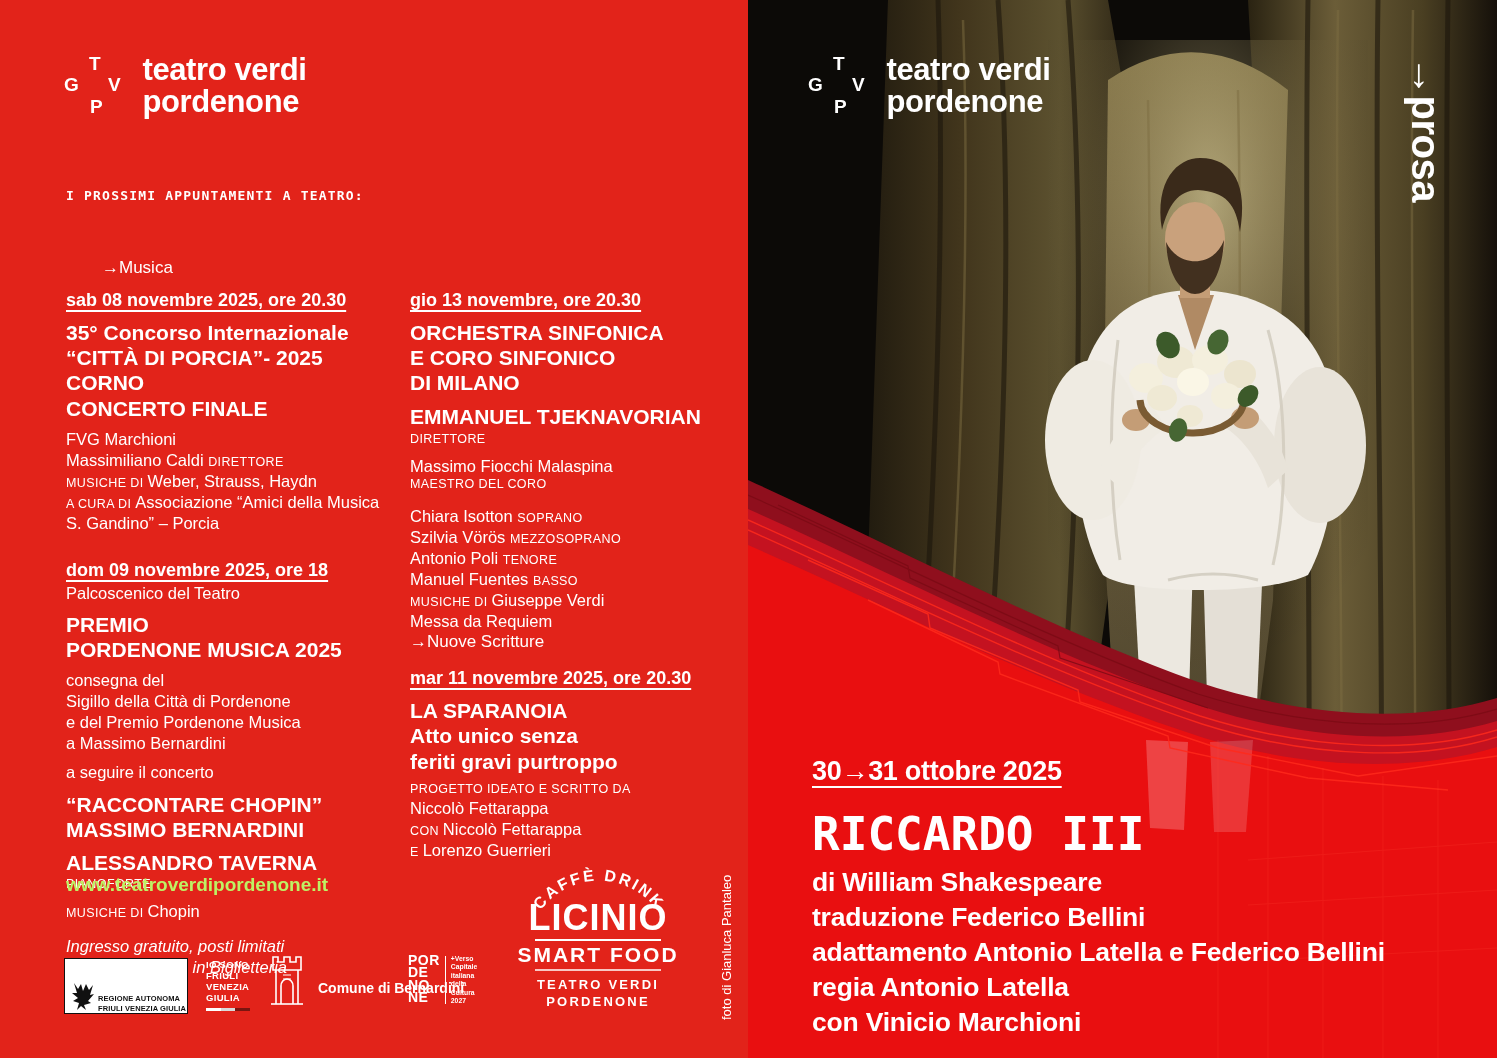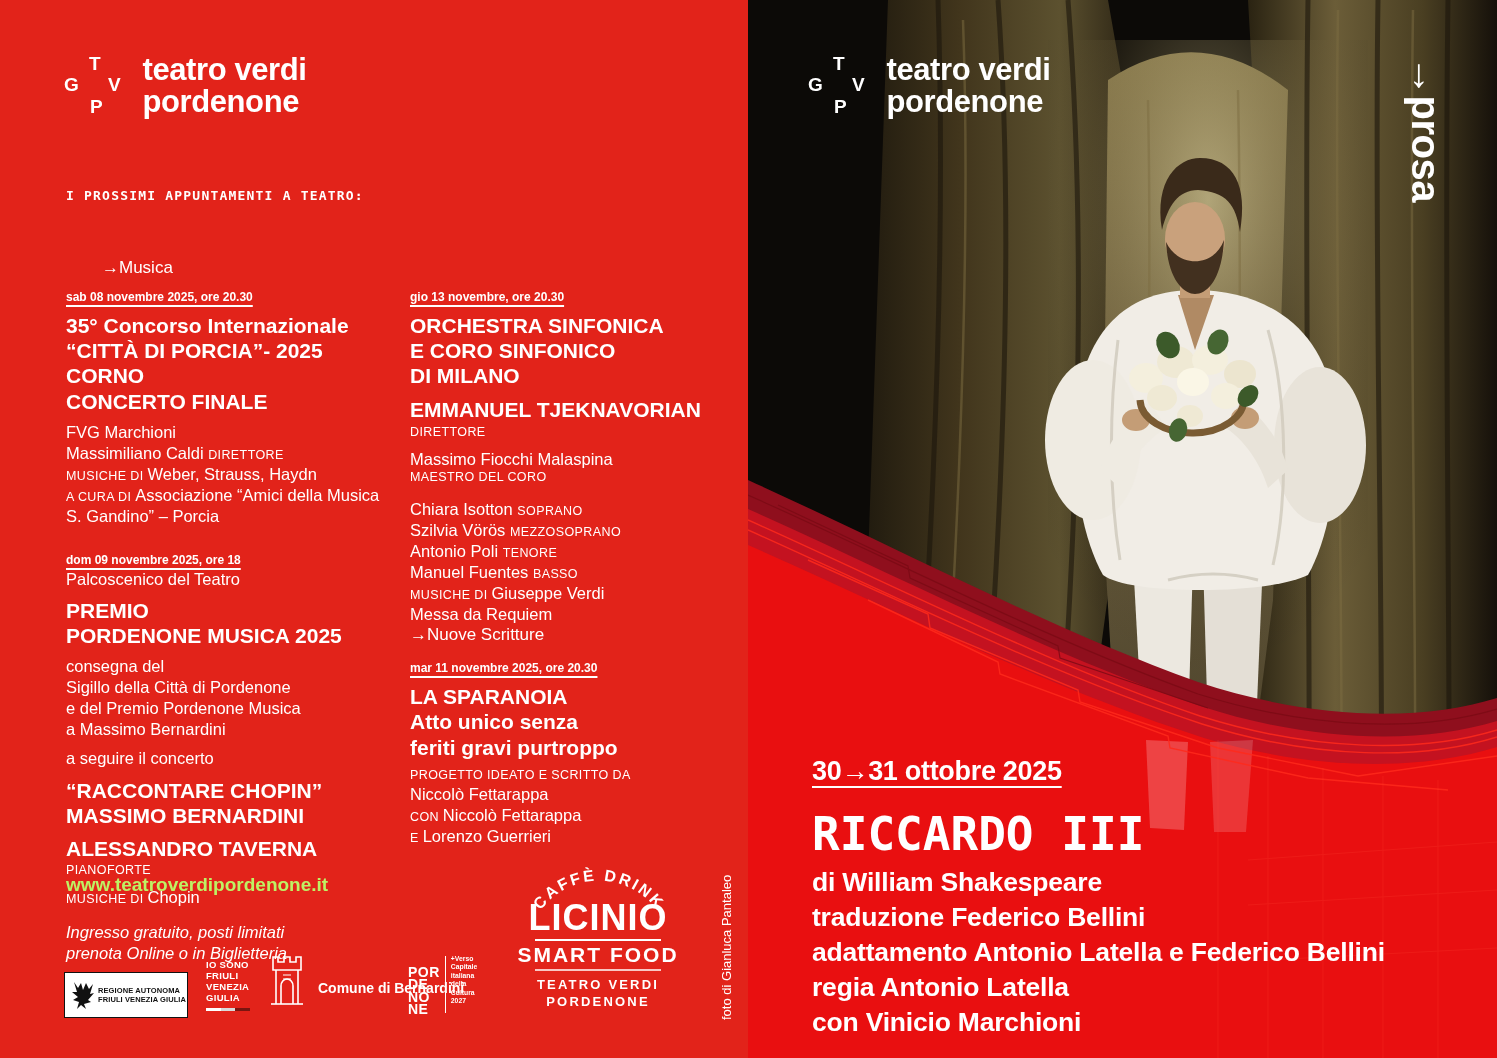--- a/index.html
+++ b/index.html
@@ -26,21 +26,21 @@
   .kicker { position:absolute; left:66px; top:188px; font-family:"DejaVu Sans Mono", monospace;
     font-size:13px; letter-spacing:1.2px; font-weight:700; }
 
   .section-label { font-size:17px; font-weight:400; }
   .musica-label { position:absolute; left:78px; top:258px;margin-left:24px; }
 
   .col { position:absolute; top:290px; }
   .col1 { left:66px; width:334px; }
   .col2 { left:410px; width:316px; }
 
-  .ev-date { font-size:12px; font-weight:700; text-decoration:underline;
+  .ev-date { font-size:18px; font-weight:700; text-decoration:underline;
     text-underline-offset:4px; text-decoration-thickness:1.5px; }
   .ev-venue { font-size:16.5px; margin-top:3px; }
   .ev-title { font-size:21px; font-weight:700; line-height:1.2; margin-top:9px; }
   .ev-lines { margin-top:8px; font-size:16.5px; line-height:1.27; }
   .sc { font-size:12.5px; letter-spacing:0.4px; }
   .italic { font-style:italic; }
   .gap-s { margin-top:8px; }
   .gap-m { margin-top:14px; }
   .gap-l { margin-top:26px; }
 
@@ -48,33 +48,33 @@
     color:#bef264; text-decoration:none; }
 
   .photo-credit { position:absolute; left:719px; top:1020px; transform-origin:0 0;
     transform:rotate(-90deg); font-size:13px; color:#fff; white-space:nowrap; }
 
   
   .licinio { position:absolute; left:503px; top:850px; }
 
   
   .partners { position:absolute; left:0; top:948px; width:748px; height:80px; }
-  .regione { position:absolute; left:64px; top:24px; width:124px; height:46px;
-    background:#fff; border:1.5px solid #111; display:flex; align-items:center; }
+  .regione { position:absolute; left:64px; top:10px; width:124px; height:56px;
+    background:#fff; border:1.5px solid #111; display:flex; align-items:flex-end; }
   .regione-eagle { width:30px; height:34px; margin-left:3px; flex:none; }
   .regione-text { color:#111; font-size:7.5px; font-weight:700; line-height:1.25; letter-spacing:0.1px; }
   .iosono { position:absolute; left:206px; top:12px; color:#fff; font-size:9.5px; font-weight:700;
     line-height:1.15; letter-spacing:0.3px; }
   .iosono-bar { width:44px; height:3px; margin-top:4px;
     background:linear-gradient(90deg,#fff 0 35%, #d9d9d9 35% 65%, #7a1510 65%); }
   .comune { position:absolute; left:268px; top:6px; display:flex; align-items:center; color:#fff; }
   .comune-castle { width:38px; height:54px; }
   .comune-name { font-size:14px; font-weight:700; margin-left:12px; margin-top:14px; }
   .pn2027 { position:absolute; left:408px; top:6px; display:flex; color:#fff; }
-  .pn2027-stack { font-size:14px; font-weight:800; line-height:0.88; letter-spacing:0.5px;margin-top:12px; }
+  .pn2027-stack { font-size:14px; font-weight:800; line-height:0.88; letter-spacing:0.5px; }
   .pn2027-div { width:1px; background:#fff; margin:2px 5px; }
   .pn2027-side { font-size:6.8px; font-weight:700; line-height:1.25; margin-top:1px; }
 
   
   .right-panel { position:absolute; left:748px; top:0; width:749px; height:1058px;
     background:#0c0a07; overflow:hidden; color:#fff; }
   .photo-art { position:absolute; left:0; top:0; width:749px; height:1058px; }
   .logo-right { left:60px; top:52px; z-index:5; }
   .prosa { position:absolute; left:700px; top:56px; transform-origin:0 0; transform:rotate(90deg);
     font-size:40px; font-weight:700; letter-spacing:-0.5px; white-space:nowrap; z-index:5; }

